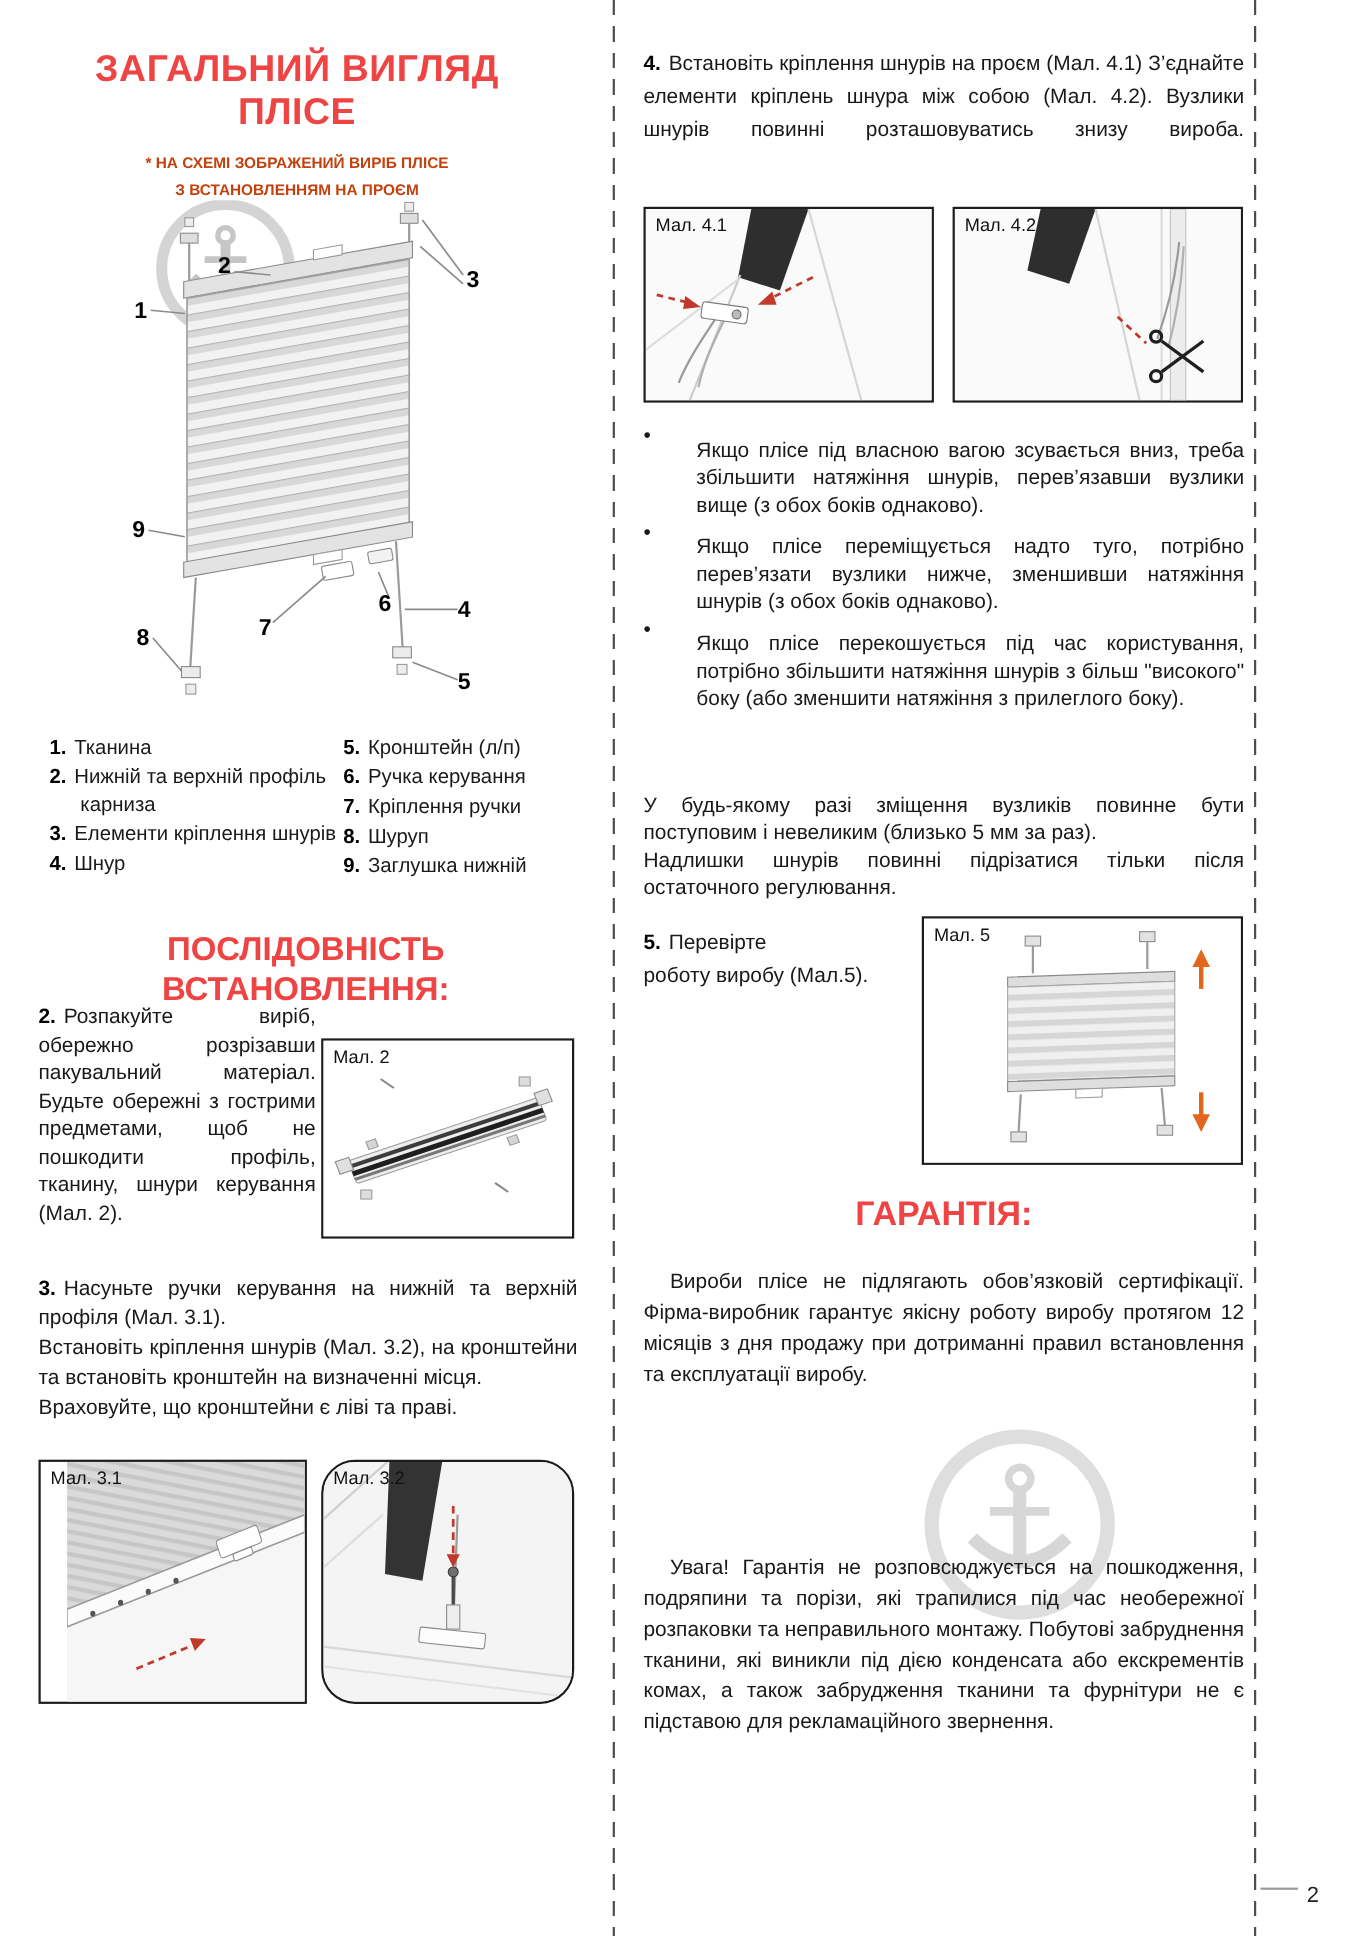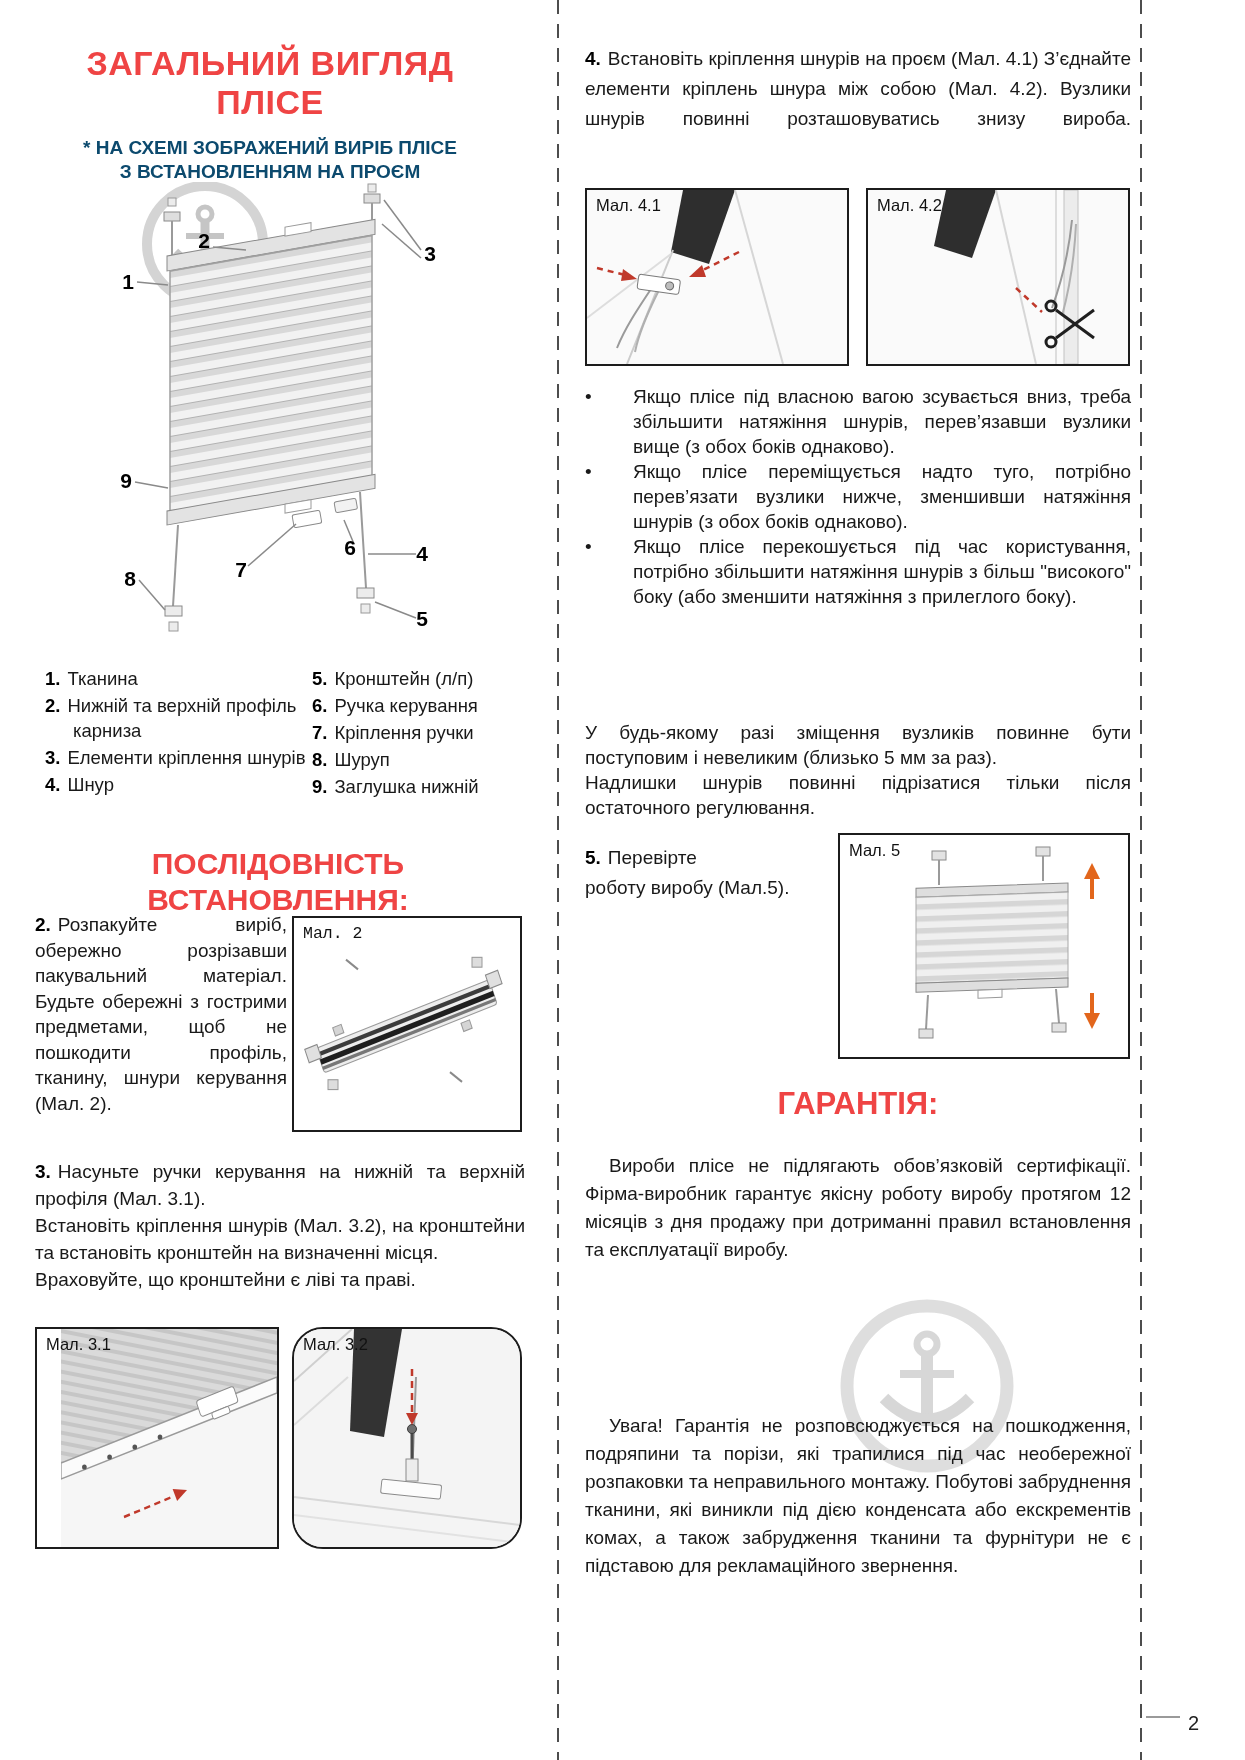--- a/index.html
+++ b/index.html
@@ -8,37 +8,37 @@
     position:relative; width:1245px; height:1760px; background:#ffffff;
     font-family:"Liberation Sans","DejaVu Sans",sans-serif; color:#191919; overflow:hidden;
   }
   .abs { position:absolute; }
   .vdash {
     position:absolute; top:0; bottom:0; width:2px;
     background:repeating-linear-gradient(180deg,#4d4d4d 0 14px,transparent 14px 24px);
   }
   .heavy { font-weight:900; color:#ef4444; }
   .page-title { text-align:center; font-size:34px; line-height:39px; letter-spacing:0.5px; }
-  .page-subtitle { text-align:center; font-size:19px; line-height:24px; font-weight:bold; color:#0c4a6e; }
+  .page-subtitle { text-align:center; font-size:14px; line-height:24px; font-weight:bold; color:#c2410c; }
   .section-heading { text-align:center; font-size:30px; line-height:36px; }
   .warranty-heading { text-align:center; font-size:31px; line-height:36px; }
   .t-body { font-size:19px; }
   .jt { text-align:justify; }
   .last-just { text-align-last:justify; }
   b.snum { font-weight:bold; margin-right:7px; color:#000; }
   .legend-col { font-size:18.5px; line-height:25px; }
   .legend-item { padding-left:28px; text-indent:-28px; margin-bottom:2px; }
   .legend-item b { margin-right:7px; color:#000; }
   .figbox { position:absolute; border:2px solid #1c1c1c; background:#fff; overflow:hidden; }
   .figlabel { position:absolute; left:9px; top:6px; font-size:16.5px; color:#111; z-index:2; }
   .figbox svg { display:block; width:100%; height:100%; }
   .bullet { display:flex; line-height:25px; }
   .bullet .dot { width:48px; flex:0 0 48px; }
   .bullet .dot::before { content:"•"; }
-  .bullet .btext { flex:1; text-align:justify; }
+  .bullet .btext { flex:1; text-align:justify;margin-top:13px; }
   .note-line { line-height:25px; text-align:justify; }
   .warranty-p { line-height:28px; text-align:justify; text-indent:24px; position:relative; z-index:1; }
   .pagenum { font-size:20px; color:#222; }
   svg text { font-family:"Liberation Sans","DejaVu Sans",sans-serif; }
 </style>
 </head>
 <body>
 
 <div class="page">
 
@@ -149,21 +149,21 @@
     <div class="legend-item"><b>8.</b><span>Шуруп</span></div>
     <div class="legend-item"><b>9.</b><span>Заглушка нижній</span></div>
   </div>
 
   <div class="abs section-heading heavy" style="left:28px; top:846px; width:500px;">ПОСЛІДОВНІСТЬ ВСТАНОВЛЕННЯ:</div>
 
   <div class="abs t-body jt" style="left:35px; top:912px; width:252px; line-height:25.5px;">
     <b class="snum">2.</b><span>Розпакуйте виріб, обережно розрізавши пакувальний матеріал. Будьте обережні з гострими предметами, щоб не пошкодити профіль, тканину, шнури керування (Мал. 2).</span>
   </div>
 
-  <div class="figbox" style="left:292px; top:916px; width:230px; height:216px;font-family:Liberation Mono, monospace;">
+  <div class="figbox" style="left:292px; top:944px; width:230px; height:182px;">
     <div class="figlabel">Мал. 2</div>
     <svg viewBox="0 0 226 194" preserveAspectRatio="none">
       <rect width="226" height="194" fill="#ffffff"></rect>
       <g transform="translate(113,100) rotate(-20)">
         <rect x="-92" y="-13" width="184" height="24" rx="3" fill="#ededed" stroke="#9a9a9a"></rect>
         <rect x="-92" y="-9" width="184" height="4" fill="#3c3c3c"></rect>
         <rect x="-92" y="-2" width="184" height="5" fill="#1e1e1e"></rect>
         <rect x="-92" y="5" width="184" height="3" fill="#777777"></rect>
         <rect x="-103" y="-16" width="13" height="13" fill="#e0e0e0" stroke="#8a8a8a"></rect>
         <rect x="90" y="-18" width="13" height="13" fill="#e0e0e0" stroke="#8a8a8a"></rect>

